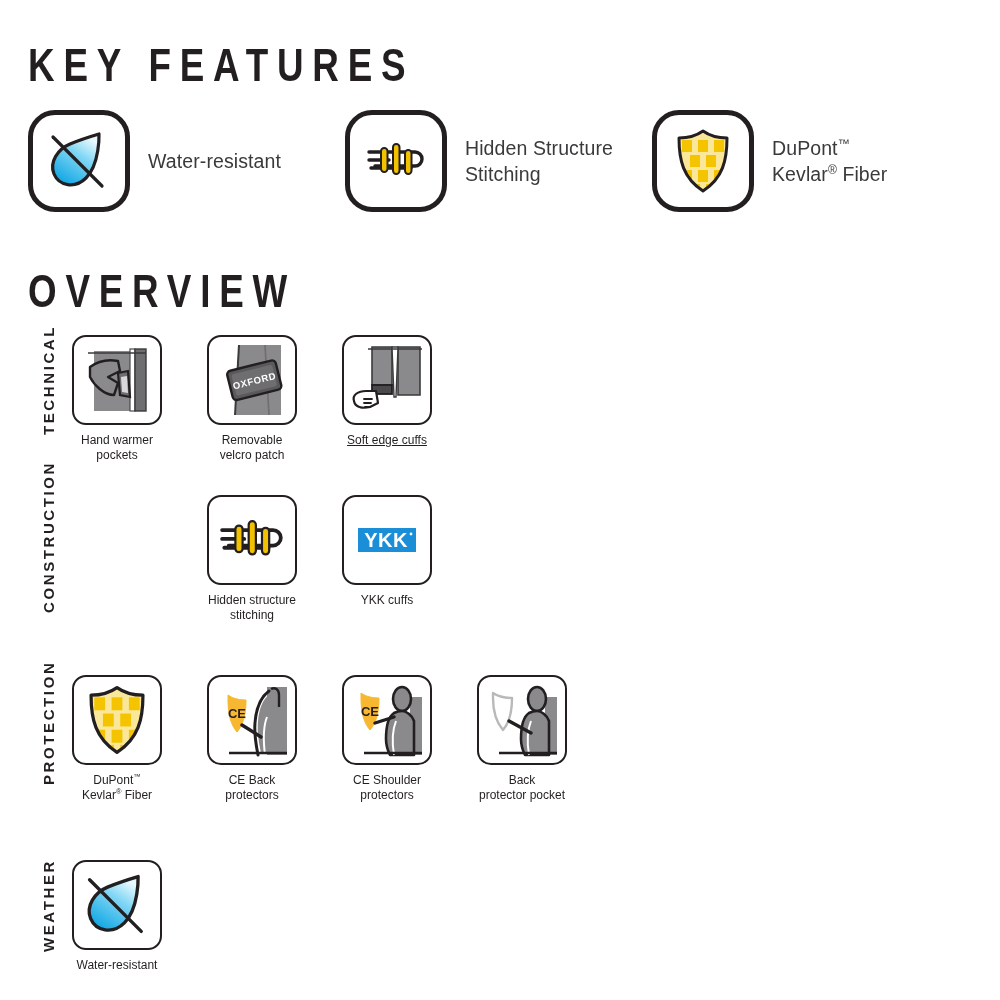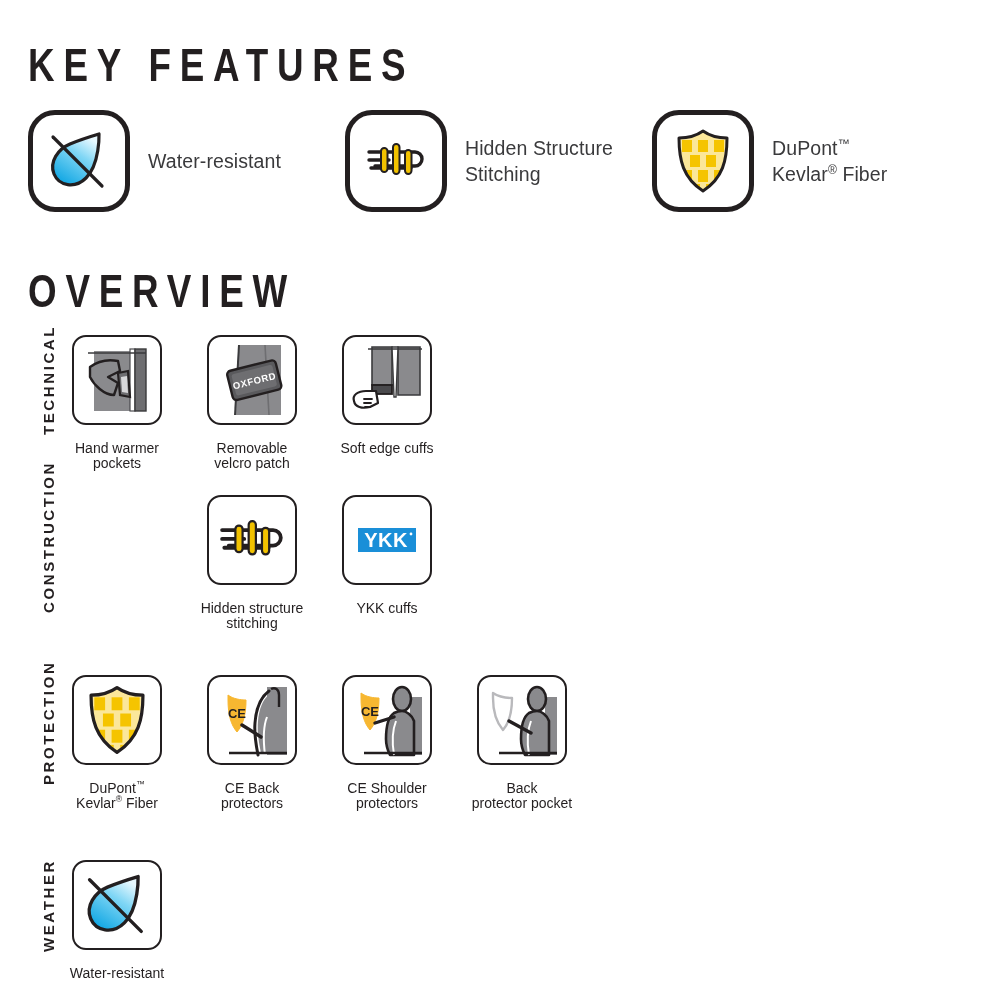--- a/index.html
+++ b/index.html
@@ -47,21 +47,21 @@
     transform:rotate(-90deg);transform-origin:left top;white-space:nowrap;
   }
   .ov-cell{position:absolute;width:130px;text-align:center;}
   .ov-tile{
     width:90px;height:90px;margin:0 auto;
     border:2.5px solid #231f20;border-radius:14px;background:#fff;
     box-sizing:border-box;display:flex;align-items:center;justify-content:center;
     overflow:hidden;
   }
   .ov-caption{
-    margin-top:16px;font-size:14px;line-height:15px;color:#231f20;
+    margin-top:8px;font-size:12px;line-height:15px;color:#231f20;
   }
   sup{font-size:0.62em;vertical-align:super;line-height:0;}
 
   svg{display:block;}
 </style>
 </head>
 <body>
 
 <div class="page">
 
@@ -176,21 +176,21 @@
             <text x="45" y="47" text-anchor="middle" fill="#ffffff" font-family="Liberation Sans, sans-serif" font-size="9.5" font-weight="700" letter-spacing="0.6">OXFORD</text>
           </g>
         </svg>
       </div>
       <div class="ov-caption">
         <div>Removable</div>
         <div>velcro patch</div>
       </div>
     </div>
 
-    <div class="ov-cell" style="left:322px;top:0;">
+    <div class="ov-cell" style="left:322px;top:0;text-decoration:underline;">
       <div class="ov-tile">
         <svg width="86" height="86" viewBox="0 0 86 86" aria-hidden="true">
           <path d="M24 8 H78 V70 H24 Z" fill="#fff"></path>
           <path d="M28 10 H48 V48 H28 Z" fill="#8a8a8d" stroke="#3a3a3c" stroke-width="1.6"></path>
           <path d="M54 10 H76 V58 H54 Z" fill="#8a8a8d" stroke="#3a3a3c" stroke-width="1.6"></path>
           <path d="M48 10 L54 10 L52 60 L50 60 Z" fill="#fff" stroke="#3a3a3c" stroke-width="1.4"></path>
           <rect x="28" y="48" width="20" height="9" fill="#4a4a4d" stroke="#231f20" stroke-width="1.8"></rect>
           <path d="M22 54 C14 54 8 58 10 64 C11 70 18 72 26 70 L34 66 L32 54 Z" fill="#fff" stroke="#231f20" stroke-width="2.2" stroke-linejoin="round"></path>
           <g stroke="#231f20" stroke-width="1.8" stroke-linecap="round">
             <path d="M20 62 H28"></path>

